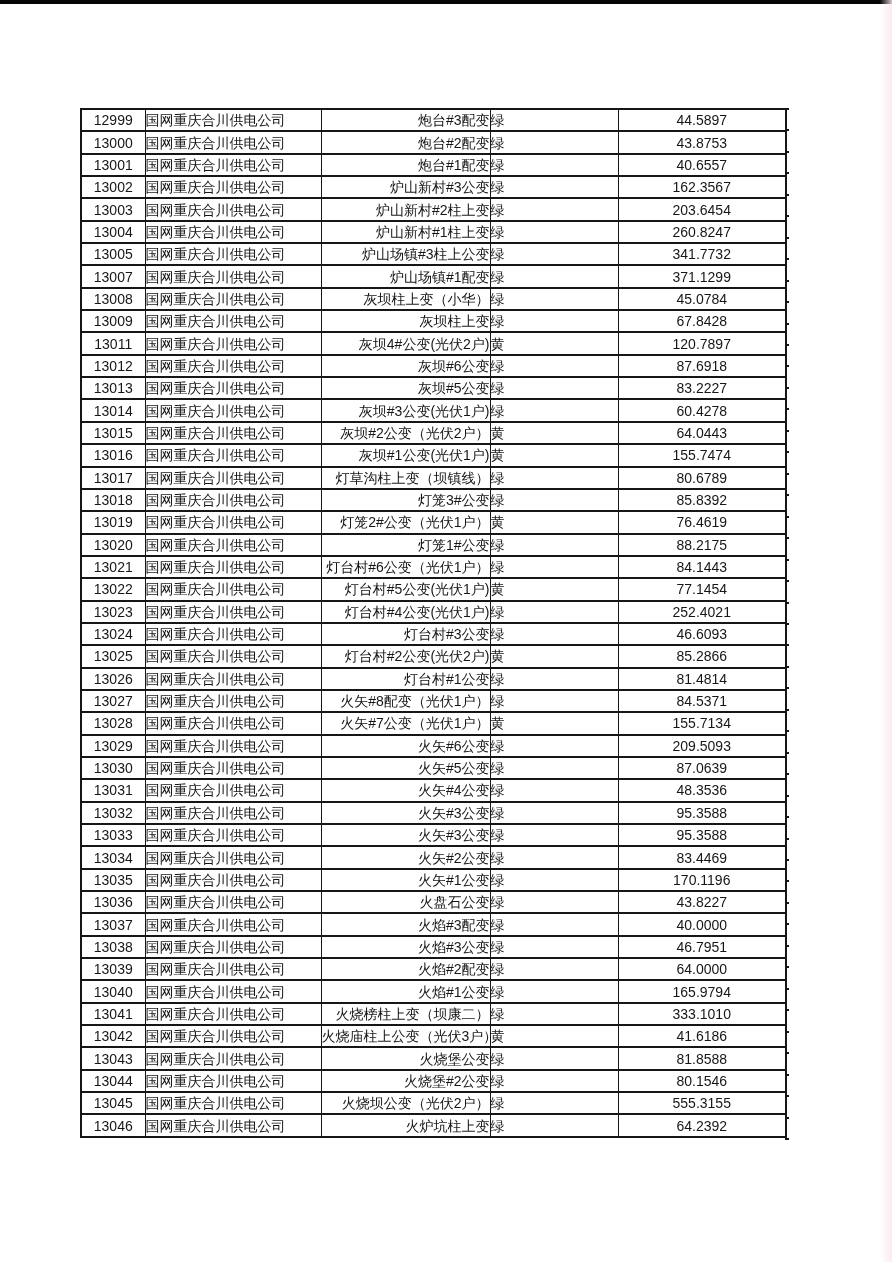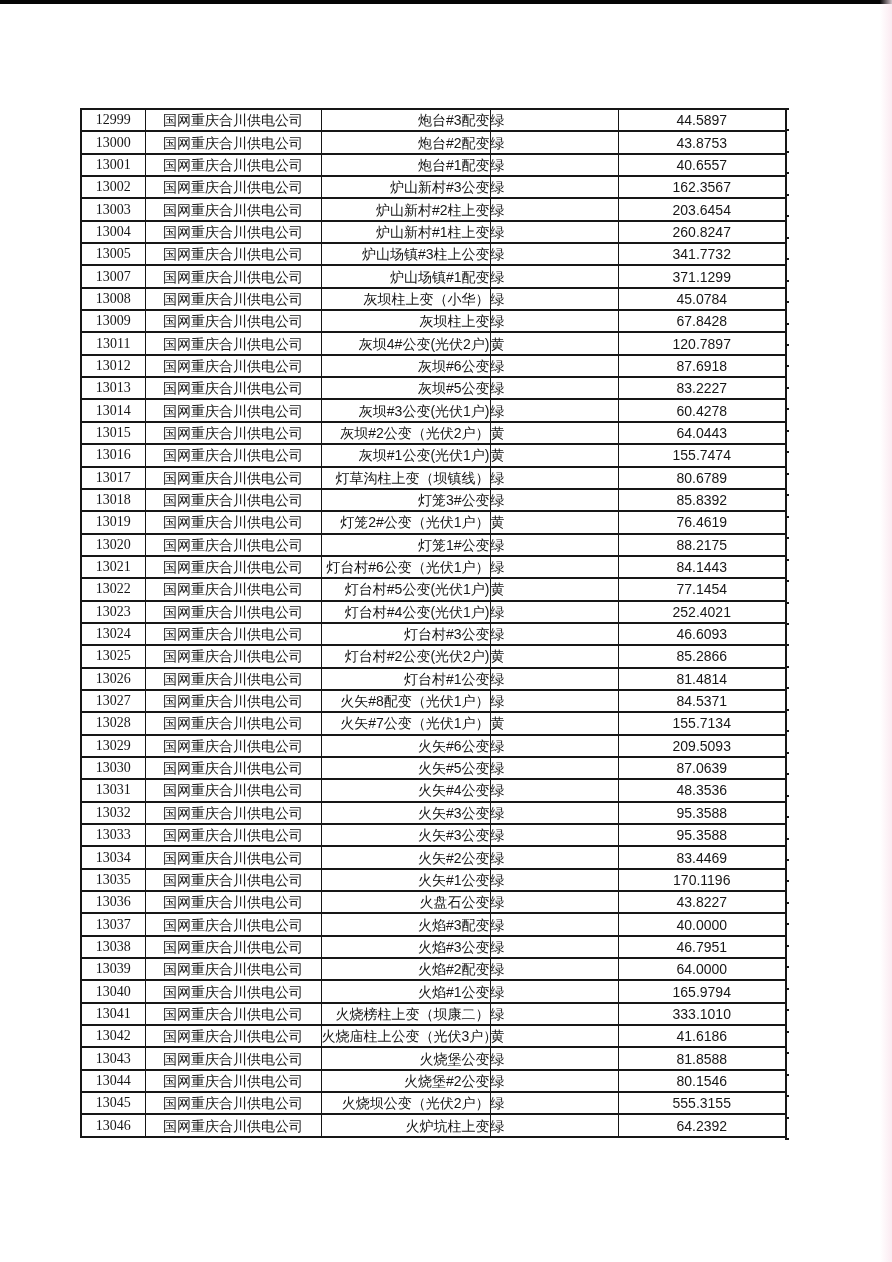--- a/index.html
+++ b/index.html
@@ -18,22 +18,22 @@
     width:705px;height:1030px;
     border:2px solid #161616;
   }
   table.grid td{
     border-left:1px solid #161616;
     border-bottom:2px solid #161616;
     font-size:14px;line-height:1;color:#161616;
     padding:0;white-space:nowrap;overflow:hidden;
     vertical-align:middle;
   }
-  td.c0{text-align:center;font-family:Liberation Serif, serif;}
-  td.c1{text-align:center;padding-left:5px;}
+  td.c0{text-align:center;}
+  td.c1{text-align:left;padding-left:5px;}
   td.c2{text-align:right;padding-left:5px;}
   td.c3{text-align:left;padding-left:6px;}
   td.c4{text-align:center;border-radius:6px;}
   .ticks{
     position:absolute;left:705px;top:0;width:4px;height:1032px;
     background:repeating-linear-gradient(to bottom,#161616 0px,#161616 2px,transparent 2px,transparent 21.458px);
   }
 </style>
 </head>
 <body>

